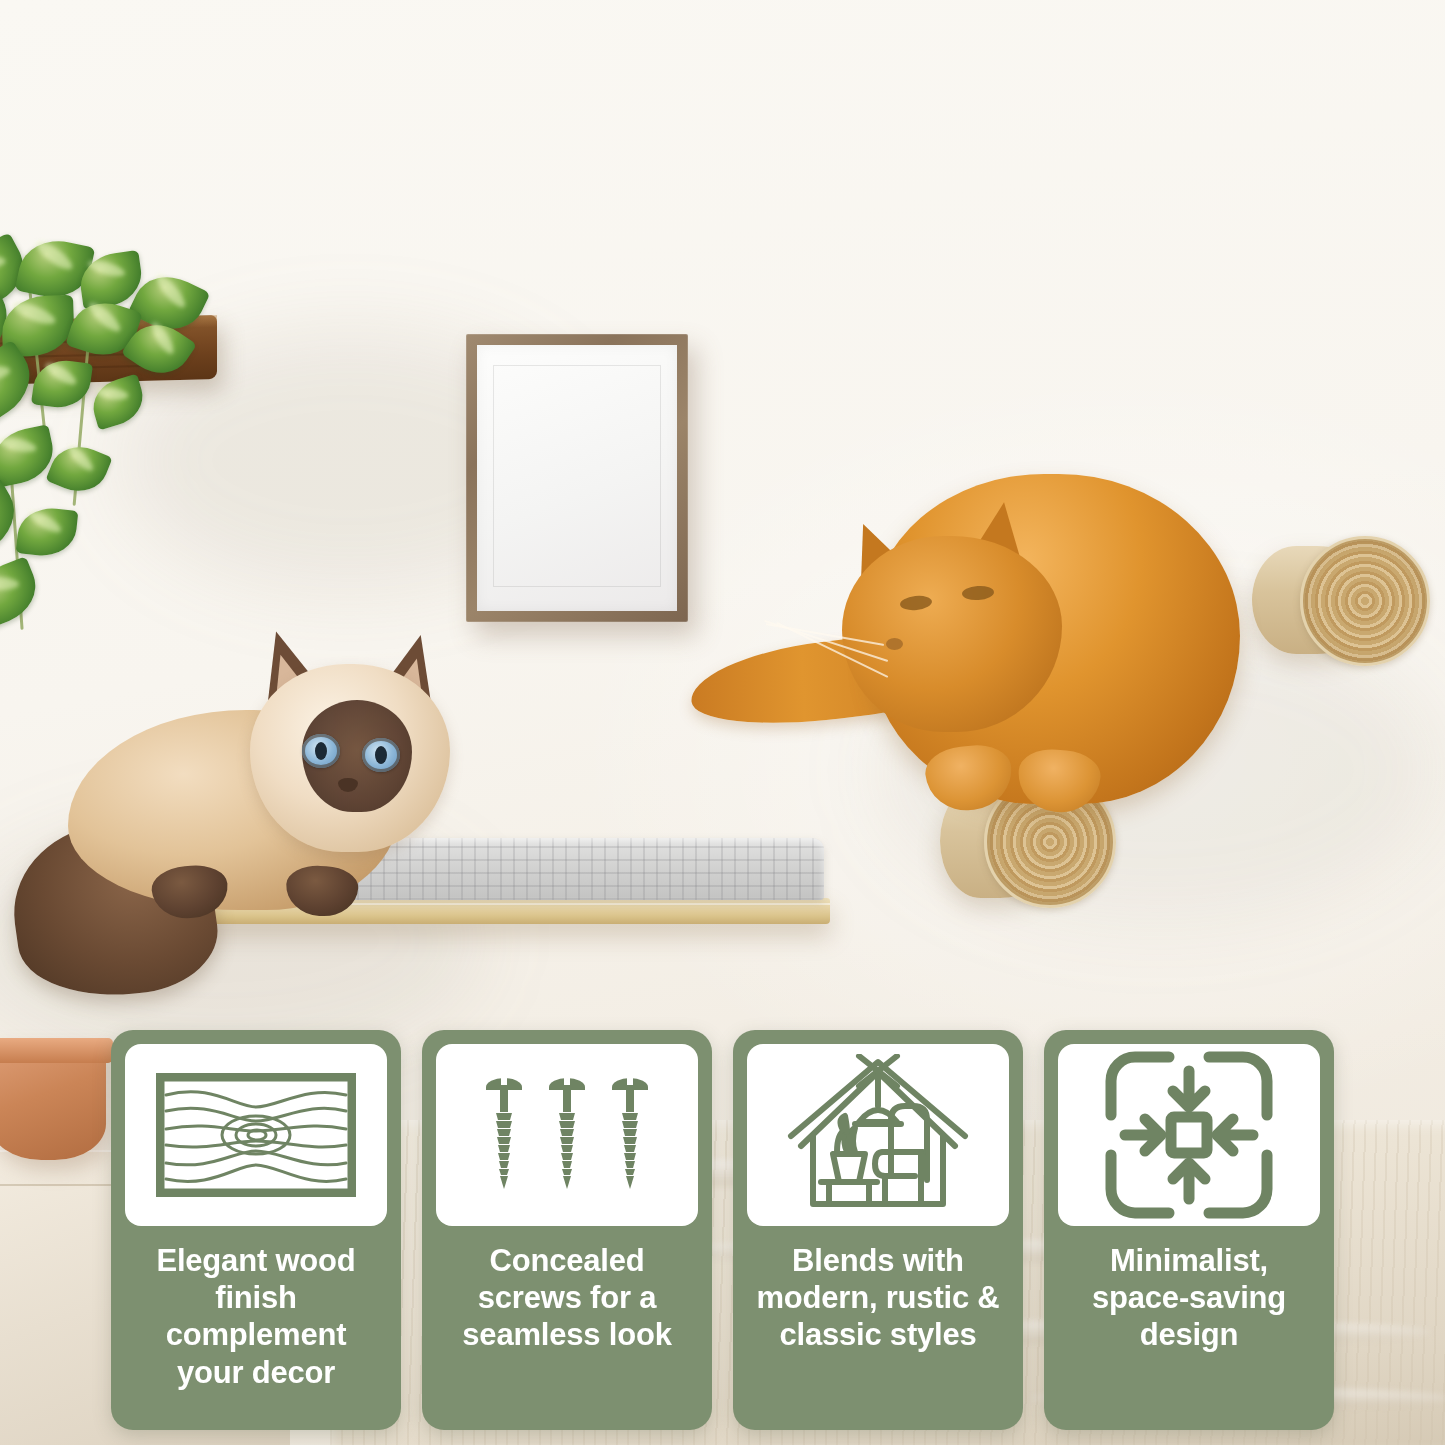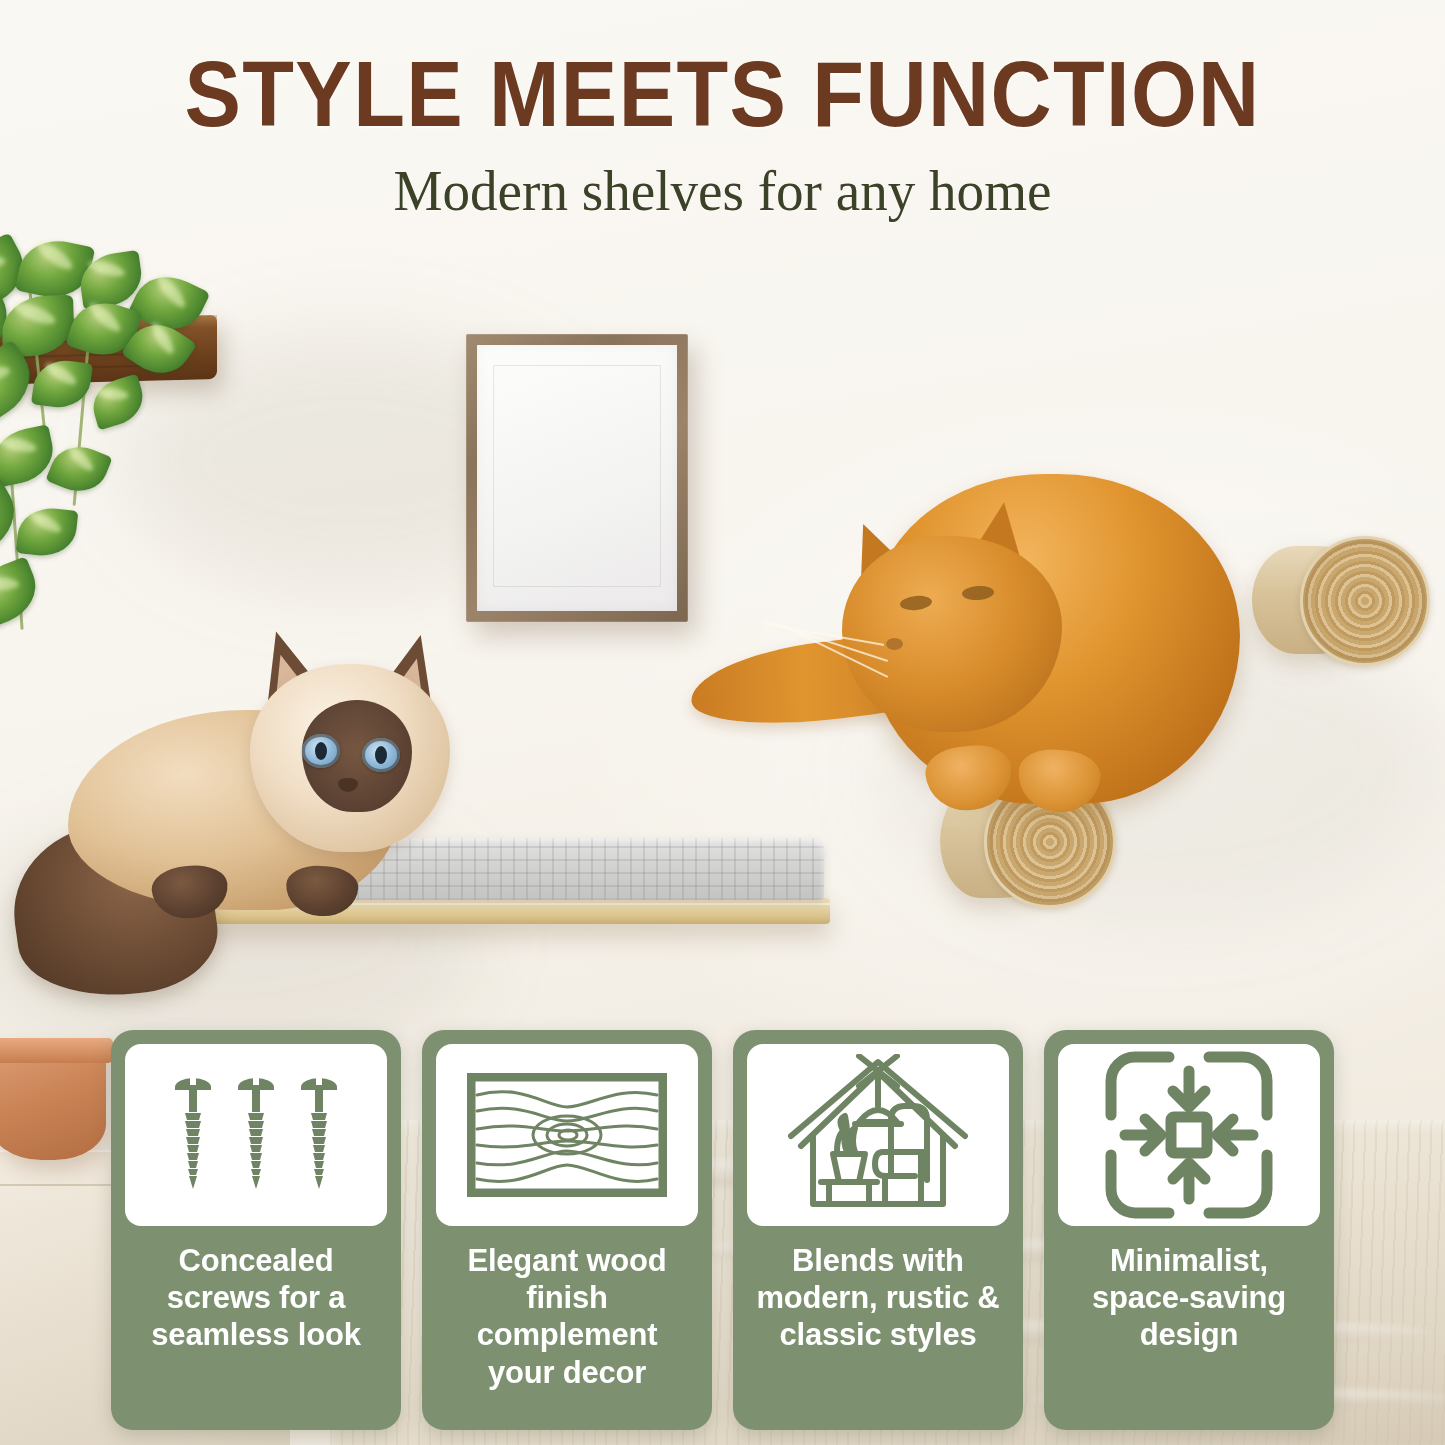--- a/index.html
+++ b/index.html
@@ -277,24 +277,20 @@
 </style>
 </head>
 <body>
 
 <div id="stage">
 
   <div class="wall-shadow ws1"></div>
   <div class="wall-shadow ws2"></div>
   <div class="wall-shadow ws3"></div>
 
-  <div class="header">
-    <div class="headline">STYLE MEETS FUNCTION</div>
-    <div class="subhead">Modern shelves for any home</div>
-  </div>
 
   <div class="ledge">
     <div class="ledge-grain" style="left:10px;top:22px;width:180px;"></div>
     <div class="ledge-grain" style="left:30px;top:36px;width:150px;"></div>
     <div class="ledge-grain" style="left:60px;top:48px;width:120px;"></div>
   </div>
 
   <div class="pothos">
 
     <div class="vine" style="left:96px;top:48px;width:3px;height:150px;transform:rotate(-6deg);"></div>
@@ -377,20 +373,42 @@
   <div class="cabinet"></div>
   <div class="pot"></div>
   <div class="linen">
     <div class="linen-fold" style="left:120px;top:40px;width:520px;height:26px;"></div>
     <div class="linen-fold" style="left:300px;top:120px;width:640px;height:22px;"></div>
     <div class="linen-fold" style="left:540px;top:200px;width:560px;height:24px;"></div>
     <div class="linen-fold" style="left:700px;top:268px;width:420px;height:20px;"></div>
   </div>
 
   <div class="cards">
+
+    <div class="card">
+      <div class="card-icon">
+        <svg width="200" height="124" viewBox="0 0 200 124">
+          <rect x="3" y="3" width="194" height="118" fill="none" stroke="#6f8463" stroke-width="11"></rect>
+          <g fill="none" stroke="#6f8463" stroke-width="3" stroke-linecap="round">
+            <path d="M10 22 C55 10 80 34 100 34 C122 34 150 12 190 22"></path>
+            <path d="M10 38 C55 28 78 48 100 48 C124 48 152 28 190 38"></path>
+            <path d="M10 56 C52 48 74 58 100 58 C128 58 154 48 190 56"></path>
+            <path d="M10 72 C52 78 74 68 100 68 C128 68 154 78 190 72"></path>
+            <path d="M10 90 C55 98 78 78 100 78 C124 78 152 98 190 90"></path>
+            <path d="M10 106 C55 116 80 92 100 92 C122 92 150 116 190 106"></path>
+            <ellipse cx="100" cy="62" rx="34" ry="19"></ellipse>
+            <ellipse cx="100" cy="62" rx="20" ry="11"></ellipse>
+            <ellipse cx="101" cy="62" rx="9" ry="5"></ellipse>
+          </g>
+        </svg>
+      </div>
+      <div class="card-text">Elegant wood
+finish complement
+your decor</div>
+    </div>
 
     <div class="card">
       <div class="card-icon">
         <svg width="190" height="140" viewBox="0 0 190 140">
           <g fill="#6f8463">
             <g transform="translate(14,8)">
               <path d="M0 14a18 9 0 0 1 36 0v3H0z"></path>
               <rect x="15" y="0" width="6" height="12" fill="#ffffff"></rect>
               <rect x="14" y="17" width="8" height="22"></rect>
               <g>
@@ -440,42 +458,20 @@
           </g>
         </svg>
       </div>
       <div class="card-text">Concealed
 screws for a
 seamless look</div>
     </div>
 
     <div class="card">
       <div class="card-icon">
-        <svg width="200" height="124" viewBox="0 0 200 124">
-          <rect x="3" y="3" width="194" height="118" fill="none" stroke="#6f8463" stroke-width="11"></rect>
-          <g fill="none" stroke="#6f8463" stroke-width="3" stroke-linecap="round">
-            <path d="M10 22 C55 10 80 34 100 34 C122 34 150 12 190 22"></path>
-            <path d="M10 38 C55 28 78 48 100 48 C124 48 152 28 190 38"></path>
-            <path d="M10 56 C52 48 74 58 100 58 C128 58 154 48 190 56"></path>
-            <path d="M10 72 C52 78 74 68 100 68 C128 68 154 78 190 72"></path>
-            <path d="M10 90 C55 98 78 78 100 78 C124 78 152 98 190 90"></path>
-            <path d="M10 106 C55 116 80 92 100 92 C122 92 150 116 190 106"></path>
-            <ellipse cx="100" cy="62" rx="34" ry="19"></ellipse>
-            <ellipse cx="100" cy="62" rx="20" ry="11"></ellipse>
-            <ellipse cx="101" cy="62" rx="9" ry="5"></ellipse>
-          </g>
-        </svg>
-      </div>
-      <div class="card-text">Elegant wood
-finish complement
-your decor</div>
-    </div>
-
-    <div class="card">
-      <div class="card-icon">
         <svg width="186" height="162" viewBox="0 0 186 162">
           <g fill="none" stroke="#6f8463" stroke-width="6" stroke-linecap="round" stroke-linejoin="round">
             <path d="M6 82 L93 8 L180 82"></path>
             <path d="M6 66 L93 -6 L180 66" opacity="0"></path>
             <path d="M16 92 L93 18 L170 92"></path>
             <path d="M74 2 L112 32 M112 2 L74 32"></path>
             <path d="M28 82 V150 H158 V82"></path>
             <path d="M93 22 V52"></path>
             <path d="M74 68 Q93 44 112 68 Z"></path>
             <path d="M70 70 H116"></path>

